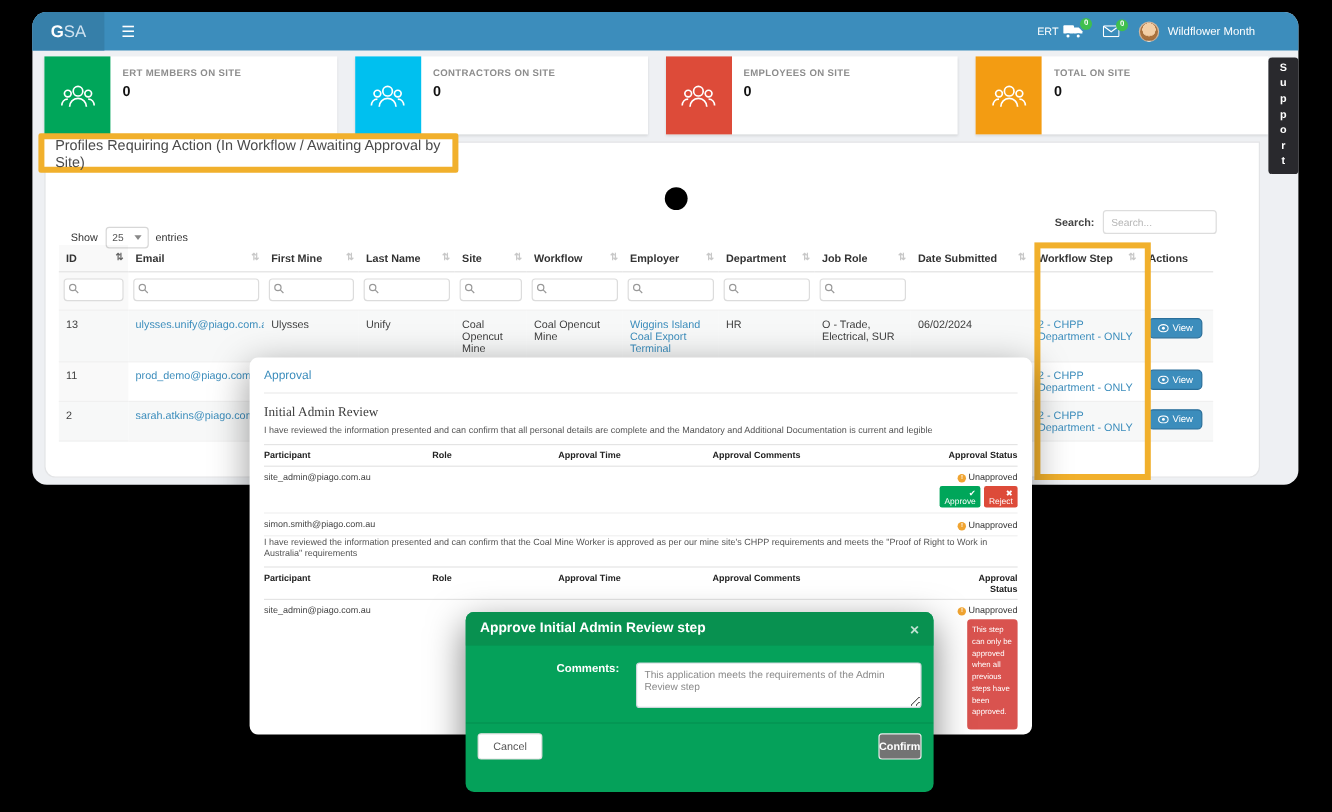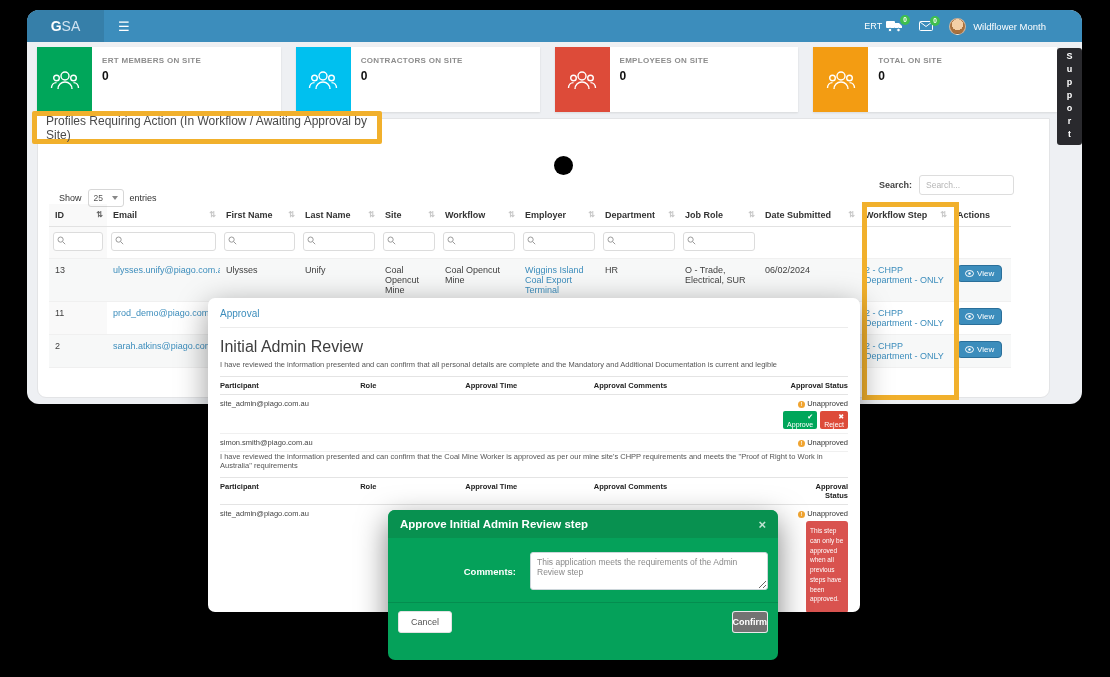--- a/index.html
+++ b/index.html
@@ -14,21 +14,21 @@
   
   .app {
     position:absolute; left:27px; top:10px; width:1055px; height:394px;
     background:#eef0f3; border-radius:12px;
     box-shadow:0 10px 28px rgba(0,0,0,.65);
   }
 
   
   .navbar { position:absolute; left:0; top:0; right:0; height:32px;
     background:#3c8dbc; border-radius:12px 12px 0 0; display:flex; align-items:center; }
-  .logo { width:77px; height:32px; background:#367fa9; border-radius:12px 0 0 0;
+  .logo { width:60px; height:32px; background:#367fa9; border-radius:12px 0 0 0;
     color:#fff; font-size:14px; line-height:32px; text-align:center; }
   .logo .bold { font-weight:bold; }
   .logo .light { color:#cfe2f0; font-weight:300; }
   .hamburger { color:#fff; font-size:13px; padding:0 14px; cursor:pointer; }
   .nav-right { margin-left:auto; display:flex; align-items:center; gap:16px; padding-right:36px; }
   .nav-item { position:relative; color:#fff; font-size:9px; display:flex; align-items:center; gap:4px; cursor:pointer; }
   .nav-badge { position:absolute; top:-5px; right:-7px; min-width:10px; height:10px;
     background:#3fbf4e; color:#fff; border-radius:50%; font-size:6.5px; line-height:10px;
     text-align:center; font-weight:bold; }
   .user { display:flex; align-items:center; gap:7px; color:#fff; font-size:9.5px; }
@@ -100,21 +100,21 @@
   .email-cell { white-space:nowrap; overflow:hidden; font-size:8.5px; }
   .wfs-cell { font-size:8.5px; }
   .view-btn { display:inline-flex; align-items:center; gap:3px; background:#3c8dbc;
     border:1px solid #2a6f9a; color:#fff; font-size:8px; padding:3px 7px; border-radius:4px; cursor:pointer; }
 
   
   .approval-modal { position:absolute; left:208px; top:298px; width:652px; height:314px;
     background:#fff; border-radius:7px; box-shadow:0 8px 32px rgba(0,0,0,.4);
     z-index:50; padding:10px 12px; overflow:hidden; }
   .am-title { color:#3c8dbc; font-size:10px; padding-bottom:8px; border-bottom:1px solid #ececec; }
-  .am-heading { font-size:16px; color:#3d3d3d; margin:10px 0 4px; }
+  .am-heading { font-size:11px; color:#3d3d3d; margin:10px 0 4px;font-family:Liberation Serif, serif; }
   .am-desc { font-size:7.5px; color:#555; margin-bottom:7px; }
   .am-row { display:flex; font-size:7.5px; color:#444; padding:4px 0;
     border-bottom:1px solid #f0f0f0; align-items:flex-start; }
   .am-row.hdr { font-weight:bold; color:#222; border-top:1px solid #e4e4e4; border-bottom:1px solid #e4e4e4; }
   .c-part { width:24%; } .c-role { width:18%; } .c-time { width:22%; }
   .c-comm { width:26%; } .c-stat { width:10%; text-align:right;margin-left:44px; }
   .wrap-narrow { display:inline-block; width:34px; }
   .ubadge { display:inline-flex; align-items:flex-end; gap:2px; font-size:7.5px; color:#333; }
   .ubadge .ico { width:7px; height:7px; border-radius:50%; background:#f0a431; color:#fff;
     font-size:5px; line-height:7px; text-align:center; font-weight:bold; display:inline-block; }
@@ -125,21 +125,21 @@
   .note-box { background:#d9534f; color:#fff; width:42px; padding:5px 4px; border-radius:3px;
     font-size:6.5px; line-height:1.5; text-align:left; min-height:92px; }
 
   
   .dlg { position:absolute; left:388px; top:510px; width:390px; height:150px;
     background:#05a15a; border-radius:7px; overflow:hidden; z-index:70;
     box-shadow:0 10px 30px rgba(0,0,0,.5); }
   .dlg-header { height:28px; background:#089150; display:flex; align-items:center;
     padding:0 12px; color:#fff; font-weight:bold; font-size:11.5px; }
   .dlg-close { margin-left:auto; color:rgba(255,255,255,.75); font-size:13px; cursor:pointer; }
-  .dlg-body { display:flex; align-items:center; gap:14px; padding:14px 10px 12px 0; }
+  .dlg-body { display:flex; align-items:flex-start; gap:14px; padding:14px 10px 12px 0; }
   .dlg-label { width:128px; text-align:right; color:#fff; font-weight:bold; font-size:9.5px; }
   .dlg-textarea { width:238px; height:38px; border:1px solid #ccd6da; border-radius:3px;
     padding:4px 6px; font-size:8.5px; color:#8a8a8a; font-family:"Liberation Sans",sans-serif;
     resize:both; }
   .dlg-footer { border-top:1px solid rgba(0,0,0,.12); padding:8px 10px;
     display:flex; justify-content:space-between; gap:8px; }
   .btn-cancel { background:#fff; color:#555; font-size:9px; padding:5px 12px;
     border-radius:3px; border:1px solid #e2e2e2; cursor:pointer; }
   .btn-confirm { background:#737373; color:#fff; font-size:9px; padding:5px 0;
     border-radius:3px; border:1px solid rgba(255,255,255,.85); font-weight:bold; cursor:pointer; }
@@ -278,21 +278,21 @@
           <col style="width:80px">
         <col style="width:80px">
           <col style="width:100px">
           <col style="width:92px">
           <col style="width:60px">
       </colgroup>
       <thead>
         <tr>
           <th class="idcol"><span>ID</span><span class="sort-ico active">⇅</span></th>
           <th><span>Email</span><span class="sort-ico">⇅</span></th>
-          <th><span>First Name</span><span class="sort-ico">⇅</span></th>
+          <th><span>First Mine</span><span class="sort-ico">⇅</span></th>
           <th><span>Last Name</span><span class="sort-ico">⇅</span></th>
           <th><span>Site</span><span class="sort-ico">⇅</span></th>
           <th><span>Workflow</span><span class="sort-ico">⇅</span></th>
           <th><span>Employer</span><span class="sort-ico">⇅</span></th>
           <th><span>Department</span><span class="sort-ico">⇅</span></th>
           <th><span>Job Role</span><span class="sort-ico">⇅</span></th>
           <th><span>Date Submitted</span><span class="sort-ico">⇅</span></th>
           <th><span>Workflow Step</span><span class="sort-ico">⇅</span></th>
           <th><span>Actions</span></th>
         </tr>

